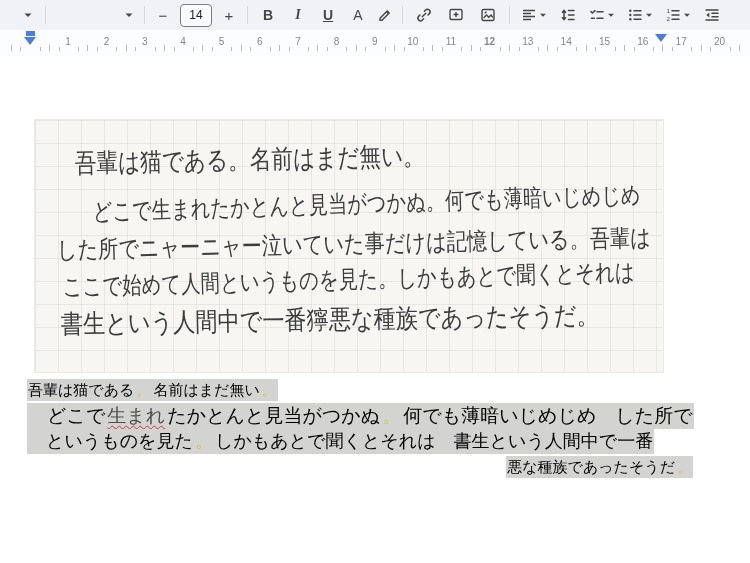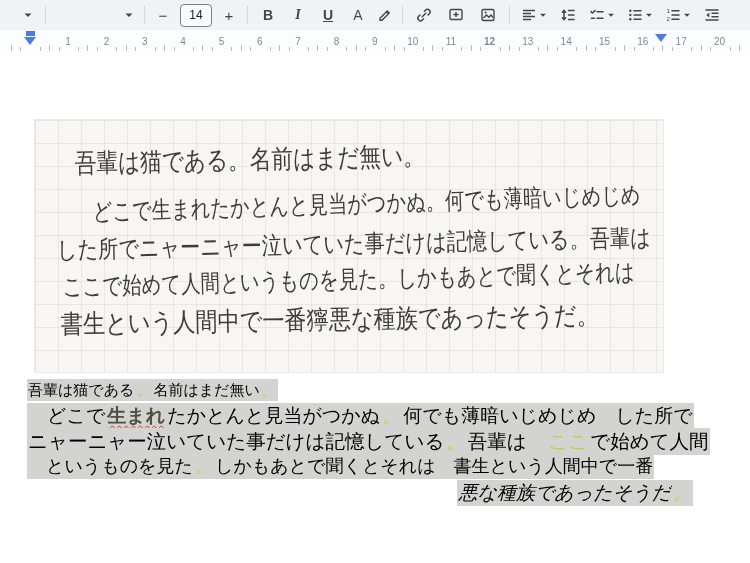--- a/index.html
+++ b/index.html
@@ -44,21 +44,21 @@
   .hw-img svg text{fill:#3c3c3c;font-family:"Liberation Sans","DejaVu Sans",sans-serif;}
 
   
   .ocr{position:absolute;left:27px;top:321px;width:666px;}
   .ocr-line{line-height:25.8px;white-space:nowrap;}
   .ocr-line.align-right{text-align:right;}
   .ocr-line span{background:#d3d3d2;padding:2px 1px 3px 1px;}
   .sg-n{color:#000000;}
   .sg-y{color:#d0c838;}
   .sg-r{color:#504f43;text-decoration-line:underline;text-decoration-style:wavy;
-        text-decoration-color:#cf3a30;text-decoration-thickness:1px;text-underline-offset:3px;font-weight:bold;}
+        text-decoration-color:#cf3a30;text-decoration-thickness:1px;text-underline-offset:3px;}
 </style>
 </head>
 <body>
 
 <div class="app">
 
   <div class="toolbar">
     <div class="tb-btn">
       <svg width="12" height="12" viewBox="0 0 12 12">
           <path d="M2.5 4.5l3.5 3.5 3.5-3.5z" fill="#444746"></path>
@@ -253,19 +253,18 @@
           <text x="58" y="100" font-size="24" textLength="548" lengthAdjust="spacingAndGlyphs" transform="rotate(-1.8 58 100)">どこで生まれたかとんと見当がつかぬ。何でも薄暗いじめじめ</text>
           <text x="22" y="138" font-size="24" textLength="594" lengthAdjust="spacingAndGlyphs" transform="rotate(-1.2 22 138)">した所でニャーニャー泣いていた事だけは記憶している。吾輩は</text>
           <text x="28" y="175" font-size="24" textLength="572" lengthAdjust="spacingAndGlyphs" transform="rotate(-1.5 28 175)">ここで始めて人間というものを見た。しかもあとで聞くとそれは</text>
           <text x="26" y="213" font-size="26" textLength="538" lengthAdjust="spacingAndGlyphs" transform="rotate(-1 26 213)">書生という人間中で一番獰悪な種族であったそうだ。</text>
         </svg>
     </div>
 
     <div class="ocr" id="ocr-block">
         <div class="ocr-line" style="font-size: 15px;"><span class="sg-n">吾輩は猫である</span><span class="sg-y">。</span><span class="sg-n">名前はまだ無い</span><span class="sg-y">。</span></div>
         <div class="ocr-line" style="font-size: 19px;"><span class="sg-n">　どこで</span><span class="sg-r">生まれ</span><span class="sg-n">たかとんと見当がつかぬ</span><span class="sg-y">。</span><span class="sg-n">何でも薄暗いじめじめ　した所で</span></div>
-        <div class="ocr-line" style="font-size: 19.5px;"><span class="sg-n">ニャーニャー泣いていた事だけは記憶している</span><span class="sg-y">。</span><span class="sg-n">吾輩は　</span><span class="sg-y">ここ</span><span class="sg-n">で始めて人間</span></div>
         <div class="ocr-line" style="font-size: 18px;"><span class="sg-n">　というものを見た</span><span class="sg-y">。</span><span class="sg-n">しかもあとで聞くとそれは　書生という人間中で一番</span></div>
-        <div class="ocr-line align-right" style="font-size: 19px; font-style: italic;"><span class="sg-n">悪な種族であったそうだ</span><span class="sg-y">。</span></div>
+        <div class="ocr-line align-right" style="font-size: 15px;"><span class="sg-n">悪な種族であったそうだ</span><span class="sg-y">。</span></div>
       </div>
 
   </div>
 </div>
 
 </body></html>

